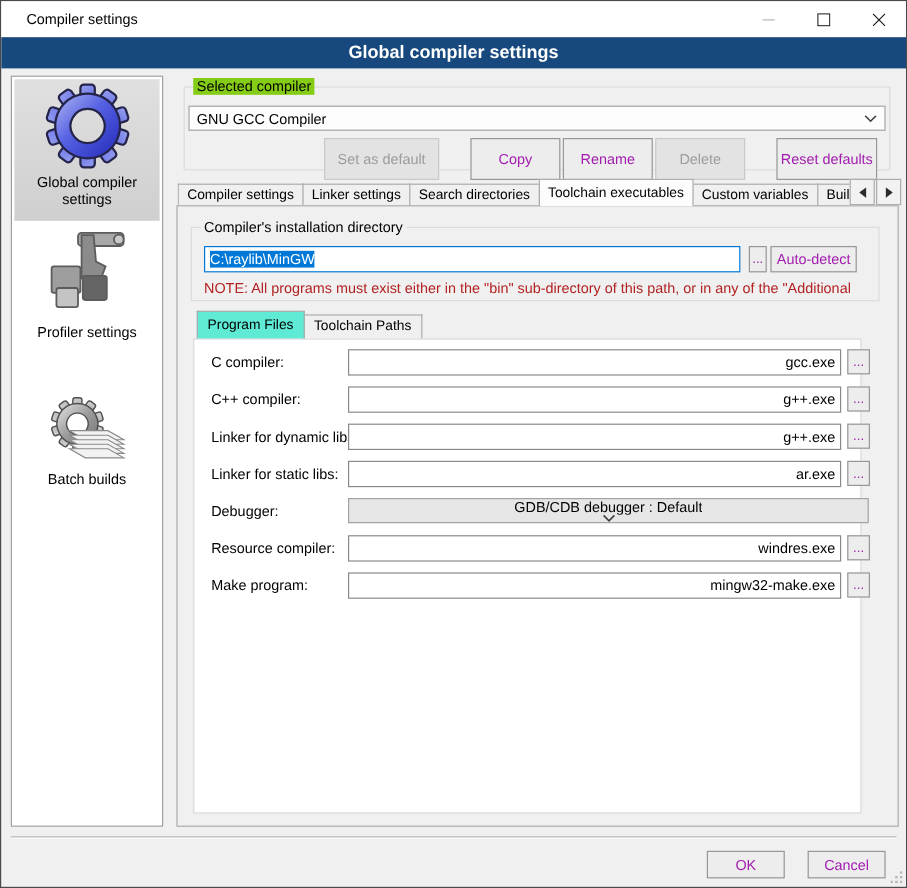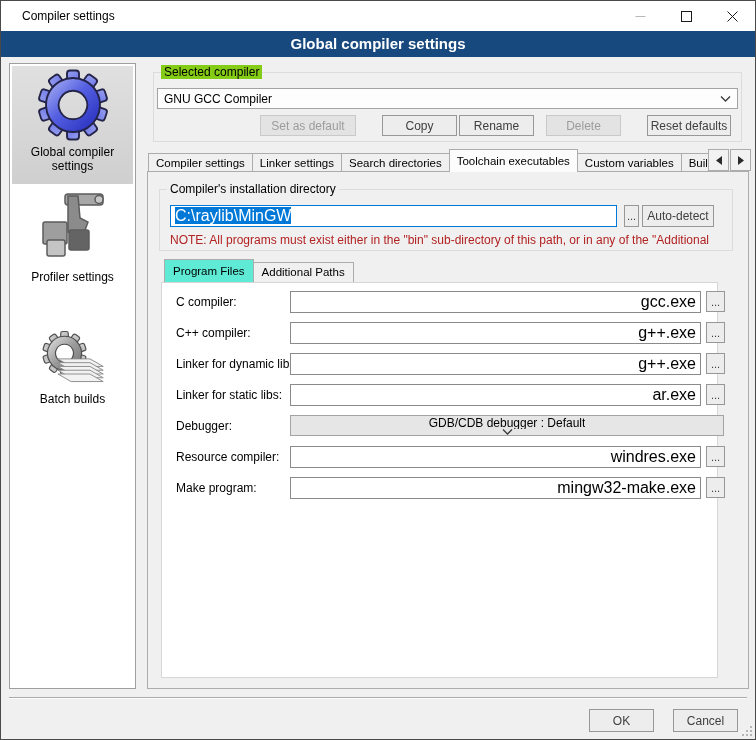--- a/index.html
+++ b/index.html
@@ -38,27 +38,27 @@
 
   
   .combo{position:absolute;height:21px;background:#FDFDFD;border:1px solid #A3A3A3;
          display:flex;align-items:center;padding:0 6px;cursor:default;}
   .combo .combo-text{flex:1;white-space:nowrap;overflow:hidden;}
   .combo-main{left:3px;top:15px;right:3px;}
   .combo-gray{background:#E6E6E6;flex-direction:column;}
 
   
   .btn{font-family:"Liberation Sans",sans-serif;font-size:12px;background:#EDEDED;
-       border:1px solid #979797;color:#404040;padding:0;cursor:default;}
+       border:1px solid #979797;color:#a21caf;padding:0;cursor:default;}
   .btn.disabled{background:#E3E3E3;border-color:#C9C9C9;color:#9C9C9C;}
   .compiler-buttons{position:absolute;top:42px;right:10px;display:flex;align-items:center;}
-  .compiler-buttons .btn{height:21px;}
+  .compiler-buttons .btn{height:35px;}
   .b-setdef{width:96px;margin-right:26px;}
   .b-copy{width:75px;margin-right:2px;}
-  .b-rename{width:75px;margin-right:12px;}
+  .b-rename{width:75px;margin-right:2px;}
   .b-delete{width:75px;margin-right:26px;}
   .b-reset{width:84px;text-align:center;}
 
   
   .tabstrip{position:absolute;left:147px;top:148px;right:8px;height:23px;display:flex;
             align-items:flex-end;overflow:hidden;}
   .tab{height:19px;line-height:18px;padding:0 7px;font-size:11.5px;background:#F0F0F0;
        border:1px solid #ACACAC;border-bottom:none;white-space:nowrap;cursor:default;margin-right:-1px;}
   .tab.active{height:23px;line-height:22px;background:#FCFCFC;position:relative;z-index:3;}
   .tab.clipped{max-width:38px;overflow:hidden;}
@@ -67,21 +67,21 @@
              display:flex;align-items:center;justify-content:center;padding:0;margin-left:1px;}
 
   
   .tabpage{position:absolute;left:146px;top:170px;width:602px;height:518px;background:#F0F0F0;
            border:1px solid #ACACAC;z-index:1;}
 
   .group-install{left:11px;top:17px;width:574px;height:62px;}
   .group-install .group-label{background:#F0F0F0;}
 
   .textbox{position:absolute;height:22px;background:#fff;border:1px solid #8A8A8A;
-           font-family:"Liberation Sans",sans-serif;font-size:16px;padding:2px 4px;color:#000;}
+           font-family:"Liberation Sans",sans-serif;font-size:12px;padding:2px 4px;color:#000;}
   .dir-input{left:10px;top:15px;width:447px;border:1px solid #0078D7;line-height:16px;
              white-space:nowrap;overflow:hidden;}
   .dir-input .sel{background:#0078D7;color:#fff;}
   .browse-btn{position:absolute;width:15px;height:22px;font-size:11px;line-height:10px;}
   .dir-browse{left:464px;top:15px;}
   .autodetect-btn{position:absolute;left:482px;top:15px;width:72px;height:22px;}
   .note-text{position:absolute;left:10px;top:43px;right:3px;color:#B22222;
              white-space:nowrap;overflow:hidden;font-size:12px;}
 
   
@@ -242,21 +242,21 @@
       <div class="textbox dir-input">
         <span class="sel">C:\raylib\MinGW</span>
       </div>
       <button class="btn browse-btn dir-browse">...</button>
       <button class="btn autodetect-btn">Auto-detect</button>
       <div class="note-text">NOTE: All programs must exist either in the "bin" sub-directory of this path, or in any of the "Additional</div>
     </div>
 
     <div class="subtabs">
       <div class="subtab active">Program Files</div>
-      <div class="subtab">Additional Paths</div>
+      <div class="subtab">Toolchain Paths</div>
     </div>
 
     <div class="subpage">
 
       <span class="frm-label" style="top:12px">C compiler:</span>
       <input class="textbox frm-input" style="top: 8px;" value="gcc.exe">
       <button class="btn browse-btn frm-browse" style="top:8px">...</button>
 
       <span class="frm-label" style="top:43px">C++ compiler:</span>
       <input class="textbox frm-input" style="top: 39px;" value="g++.exe">

